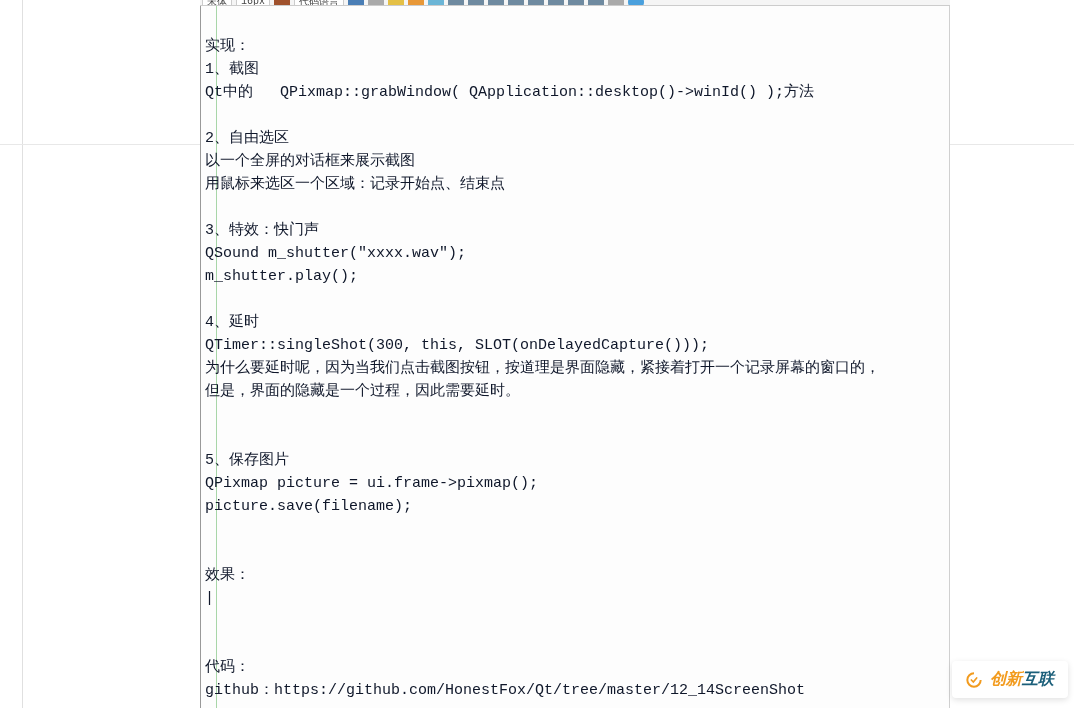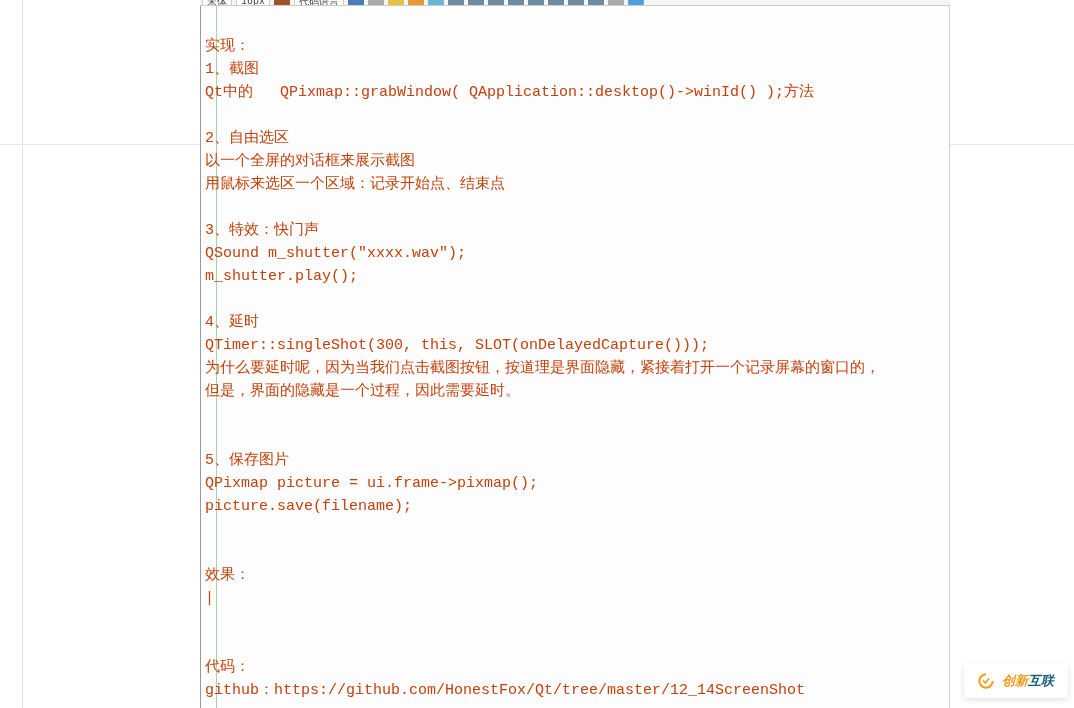--- a/index.html
+++ b/index.html
@@ -70,21 +70,21 @@
     .icon-yellow { background: #e4c046; }
     .icon-orange { background: #e89838; }
     .icon-teal { background: #6bb5d6; }
     .icon-steel { background: #6f8aa0; }
     .icon-info { background: #4aa0dd; border-radius: 50%; }
     .editor-content {
       position: absolute;
       left: 205px;
       top: 12px;
       width: 740px;
-      color: #c2410c;
+      color: #0f172a;
       font-size: 15px;
       line-height: 23px;
       white-space: pre-wrap;
     }
     .vertical-bar {
       position: absolute;
       left: 216px;
       top: 6px;
       width: 1px;
       height: 702px;
@@ -103,21 +103,21 @@
       right: 6px;
       bottom: 10px;
       background: #fff;
       border-radius: 4px;
       box-shadow: 0 2px 6px rgba(0,0,0,0.12);
       padding: 8px 14px;
       display: flex;
       align-items: center;
       gap: 4px;
       font-weight: bold;
-      font-size: 13px;
+      font-size: 16px;
       color: #1b5f7a;
       font-family: "Microsoft YaHei", sans-serif;
       font-style: italic;
     }
     .wm-logo {
       width: 16px;
       height: 16px;
       position: relative;
       margin-right: 4px;
     }

